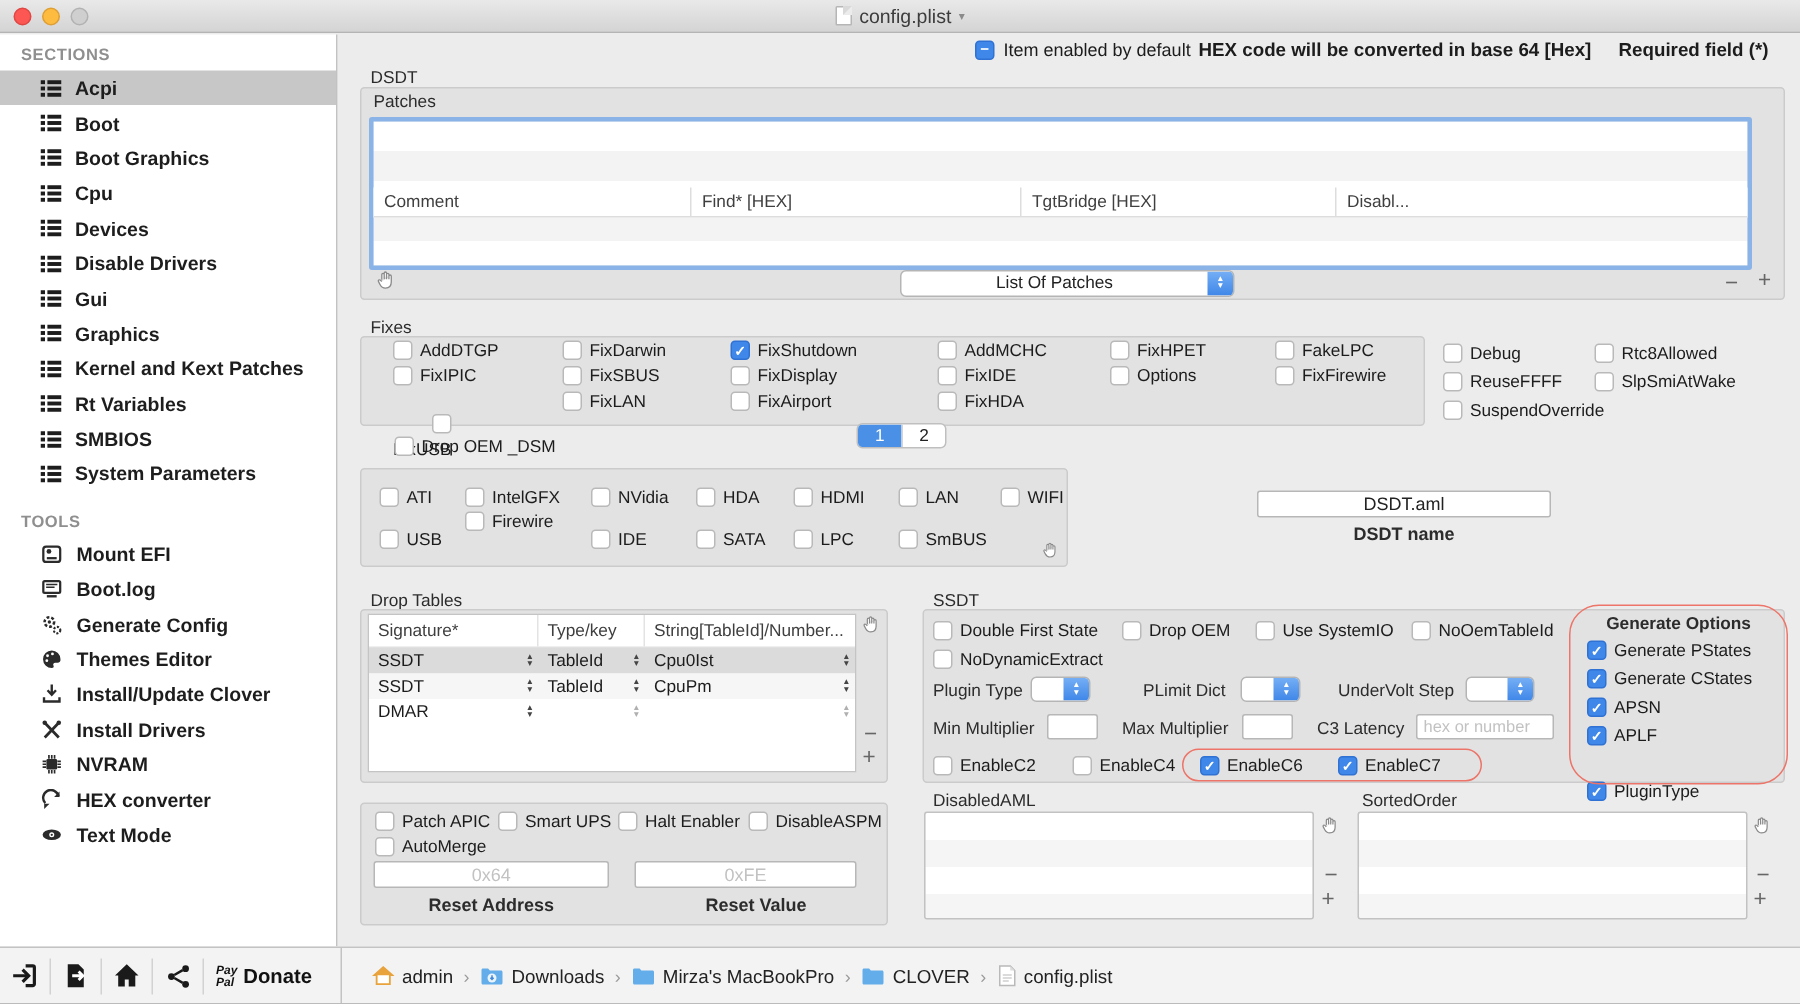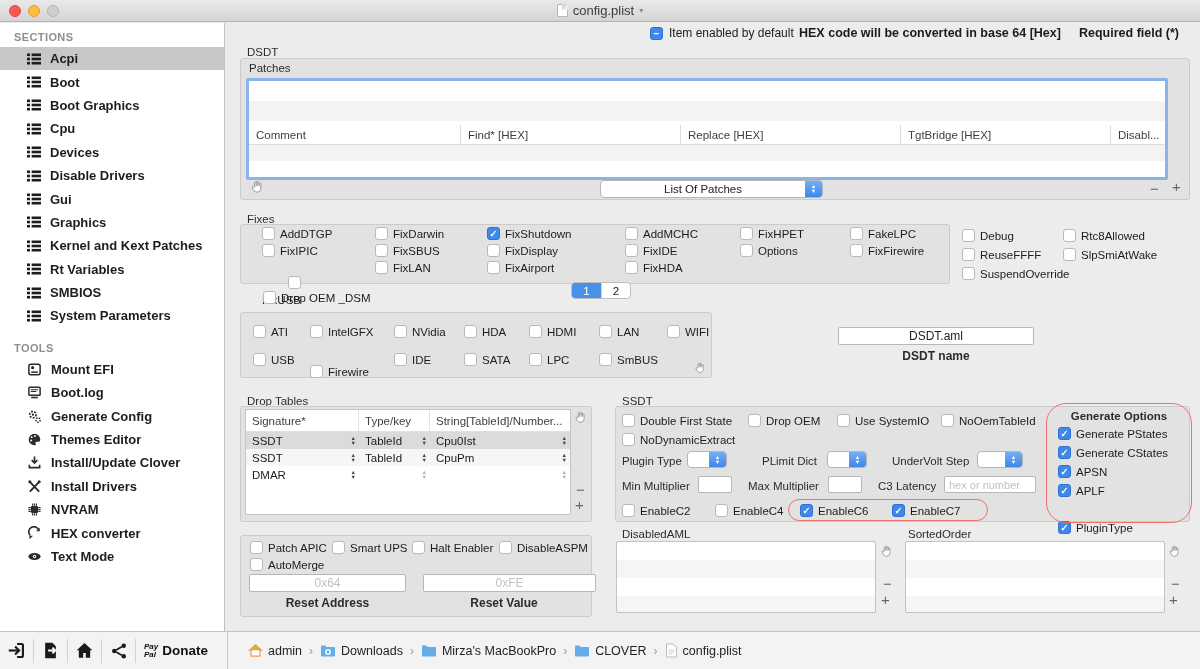--- a/index.html
+++ b/index.html
@@ -374,21 +374,20 @@
     </div>
 
   <div class="lbl" style="left:247px; top:46px;">DSDT</div>
   <div class="panel" style="left:240px; top:58px; width:950px; height:142px;"></div>
   <div class="lbl" style="left:249px; top:62px;">Patches</div>
 
   <div class="ptable">
     <div class="thead">
       <div class="th" style="width:212px;">Comment</div>
       <div class="th" style="width:220px;">Find* [HEX]</div>
-      <div class="th" style="width:220px;">Replace [HEX]</div>
       <div class="th" style="width:210px;">TgtBridge [HEX]</div>
       <div class="th" style="flex:1; border-right:none;">Disabl...</div>
     </div>
   </div>
 
   <div class="hand" style="left:250px; top:180px;">
     <svg width="14" height="14" viewBox="0 0 16 16">
         <path d="M5.2 7.5V3.4a.9.9 0 011.8 0V7m0-3.7V2.4a.9.9 0 011.8 0V7m0-3.5a.9.9 0 011.8 0V7m0-2.3a.9.9 0 011.8 0v4.5c0 2.8-1.6 4.6-4.4 4.6-2.2 0-3.3-1-4.2-2.8L2.6 8.7c-.4-.8.6-1.6 1.3-1l1.3 1.1" fill="#fff" stroke="#8a8a8a" stroke-width="1"></path>
       </svg>
   </div>
@@ -523,21 +522,21 @@
       <span>LAN</span>
     </label>
   <label class="cb" style="left:667px; top:324px;">
       <span class="bx"></span>
       <span>WIFI</span>
     </label>
   <label class="cb" style="left:253px; top:352px;">
       <span class="bx"></span>
       <span>USB</span>
     </label>
-  <label class="cb" style="left:310px; top:364px;">
+  <label class="cb" style="left:310px; top:340px;">
       <span class="bx"></span>
       <span>Firewire</span>
     </label>
   <label class="cb" style="left:394px; top:352px;">
       <span class="bx"></span>
       <span>IDE</span>
     </label>
   <label class="cb" style="left:464px; top:352px;">
       <span class="bx"></span>
       <span>SATA</span>
@@ -721,21 +720,21 @@
     </label>
   <label class="cb" style="left:499px; top:540px;">
       <span class="bx"></span>
       <span>DisableASPM</span>
     </label>
   <label class="cb" style="left:250px; top:557px;">
       <span class="bx"></span>
       <span>AutoMerge</span>
     </label>
   <input class="txt" style="left: 249px; top: 574px; width: 157px; height: 18px;" placeholder="0x64">
-  <input class="txt" style="left: 423px; top: 574px; width: 173px; height: 18px;" placeholder="0xFE">
+  <input class="txt" style="left: 423px; top: 574px; width: 148px; height: 18px;" placeholder="0xFE">
   <div class="lbl b" style="left:249px; top:596px; width:157px; text-align:center; font-size:12px;">Reset Address</div>
   <div class="lbl b" style="left:423px; top:596px; width:162px; text-align:center; font-size:12px;">Reset Value</div>
 
   <div class="lbl" style="left:622px; top:528px;">DisabledAML</div>
   <div class="listbox" style="left:616px; top:541px; width:260px; height:72px;"></div>
   <div class="hand" style="left:880px; top:544px;">
     <svg width="13" height="13" viewBox="0 0 16 16">
         <path d="M5.2 7.5V3.4a.9.9 0 011.8 0V7m0-3.7V2.4a.9.9 0 011.8 0V7m0-3.5a.9.9 0 011.8 0V7m0-2.3a.9.9 0 011.8 0v4.5c0 2.8-1.6 4.6-4.4 4.6-2.2 0-3.3-1-4.2-2.8L2.6 8.7c-.4-.8.6-1.6 1.3-1l1.3 1.1" fill="#fff" stroke="#8a8a8a" stroke-width="1"></path>
       </svg>
   </div>

